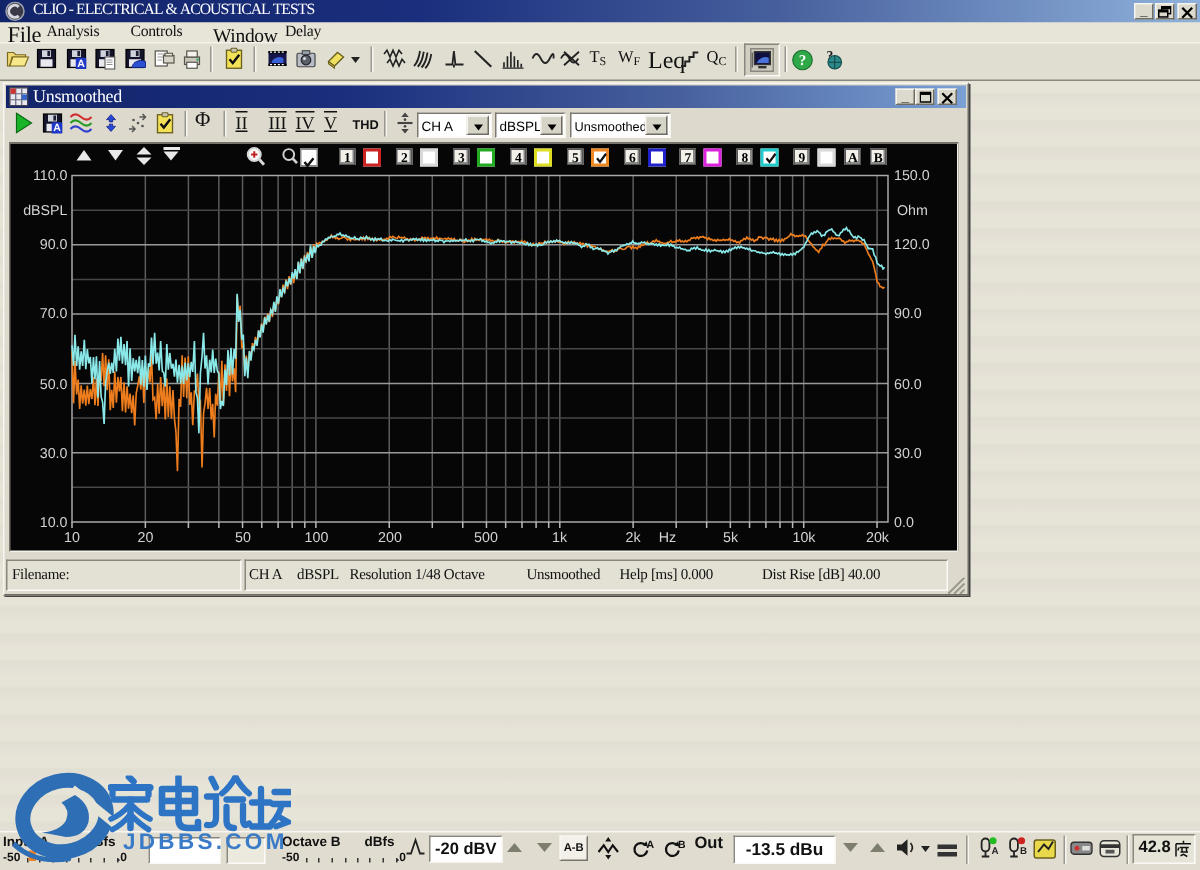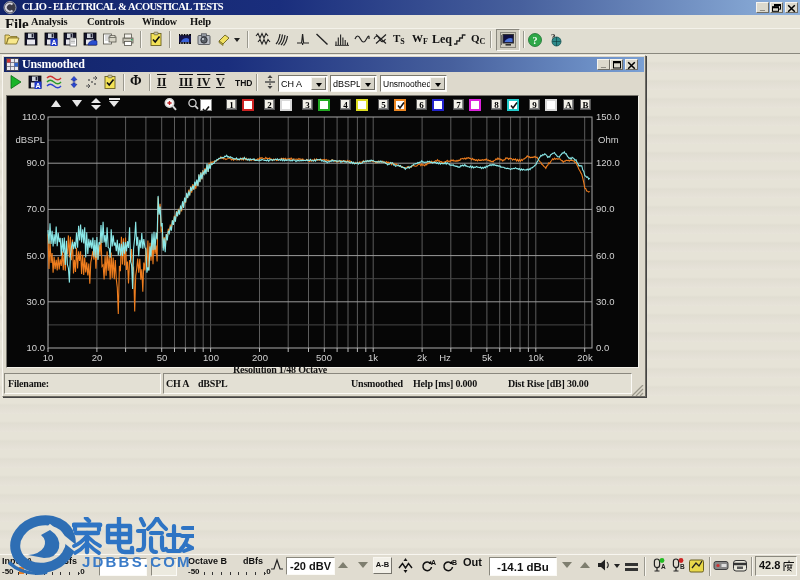--- a/index.html
+++ b/index.html
@@ -1,21 +1,21 @@
 <!DOCTYPE html>
 <html><head><meta charset="utf-8"><style>
 *{margin:0;padding:0;box-sizing:border-box}
 html,body{width:800px;height:580px;overflow:hidden;background:#e4e1d5;
  font-family:"Liberation Sans",sans-serif;position:relative}
 .abs{position:absolute}
 .tb-btn{position:absolute;width:13px;height:11px;background:#dcd9cd;
  border-top:1px solid #f6f4ee;border-left:1px solid #f6f4ee;
  border-right:1px solid #6e6c64;border-bottom:1px solid #6e6c64;
  color:#000;font-size:9px;line-height:9px;text-align:center;font-weight:bold}
-.serifb{font-family:"Liberation Serif",serif;font-weight:bold}
+.serifb{font-family:"Liberation Serif",serif;font-weight:normal}
 .sunken{border-top:1px solid #8a887e;border-left:1px solid #8a887e;
  border-right:1px solid #fbfaf6;border-bottom:1px solid #fbfaf6}
 .raised{border-top:1px solid #f8f6f0;border-left:1px solid #f8f6f0;
  border-right:1px solid #76746c;border-bottom:1px solid #76746c}
 .sep{position:absolute;width:2px;border-left:1px solid #9a988e;border-right:1px solid #f8f6f0}
 .combo{position:absolute;height:17px;background:#fff;border-top:1px solid #7a786e;
  border-left:1px solid #7a786e;border-right:1px solid #fbfaf6;border-bottom:1px solid #fbfaf6;
  font-size:9px;color:#000;line-height:16px;padding-left:2px;white-space:nowrap;overflow:hidden}
 .combo .dd{position:absolute;right:1px;top:1px;bottom:1px;width:15px;background:#d6d3c7;
  border-top:1px solid #f6f4ee;border-left:1px solid #f6f4ee;border-right:1px solid #6e6c64;
@@ -42,22 +42,22 @@
       <rect x="0.5" y="2.7" width="6" height="4.6" fill="#dcd9cd" stroke="#000"></rect>
       <rect x="0.5" y="2.7" width="6" height="1.6" fill="#000"></rect>
     </svg></div>
 <div class="tb-btn" style="left:785px;top:2px"><svg width="9" height="9" viewBox="0 0 9 9" style="margin-top:1px">
       <path d="M1.2 1.2 L7.8 7.8 M7.8 1.2 L1.2 7.8" stroke="#000" stroke-width="1.5"></path>
     </svg></div>
 <div class="abs" style="left:0;top:15px;width:800px;height:13px;background:#e7e4d8"></div>
 <span class="serifb abs" style="left:5px;top:16px;font-size:15px;color:#111;letter-spacing:-0.2px">File</span>
 <span class="serifb abs" style="left:31px;top:16px;font-size:10.5px;color:#111;letter-spacing:-0.2px">Analysis</span>
 <span class="serifb abs" style="left:87px;top:16px;font-size:10.5px;color:#111;letter-spacing:-0.2px">Controls</span>
-<span class="serifb abs" style="left:142px;top:16px;font-size:10px;color:#111;letter-spacing:-0.2px">Window</span>
-<span class="serifb abs" style="left:190px;top:16px;font-size:10.5px;color:#111;letter-spacing:-0.2px">Help</span>
+<span class="serifb abs" style="left:142px;top:16px;font-size:13px;color:#111;letter-spacing:-0.2px">Window</span>
+<span class="serifb abs" style="left:190px;top:16px;font-size:10.5px;color:#111;letter-spacing:-0.2px">Delay</span>
 <div class="abs" style="left:0;top:28px;width:800px;height:26px;background:#e0ddd1;border-bottom:1px solid #8a887e;border-top:1px solid #f4f2ea"></div>
 <svg class="abs" style="left:4px;top:31px" width="16" height="16" viewBox="0 0 16 16">
     <path d="M1 13 L1 4 L5 4 L6.5 5.5 L13 5.5 L13 7 L4 7 L2.5 13 Z" fill="#f0d874" stroke="#7a6a20" stroke-width="0.8"></path>
     <path d="M2.5 13 L4.5 7 L15 7 L12.5 13 Z" fill="#f8e88c" stroke="#7a6a20" stroke-width="0.8"></path>
   </svg>
 <svg class="abs" style="left:23px;top:31px" width="16" height="16" viewBox="0 0 16 16">
     <rect x="2" y="2" width="12" height="12" fill="#14142a" stroke="#000" stroke-width="0.8"></rect>
     <rect x="5" y="2.5" width="6" height="4.5" fill="#cfd4dc"></rect>
     <rect x="8.6" y="3" width="1.8" height="3.4" fill="#1c1c30"></rect>
     <rect x="4" y="8.5" width="8" height="5" fill="#e8e8ee"></rect>
@@ -143,21 +143,21 @@
   </svg>
 <svg class="abs" style="left:354px;top:31px" width="16" height="16" viewBox="0 0 16 16">
     <path d="M1 8 Q3.5 2 6.5 8 T12.5 8 T15 8" fill="none" stroke="#222" stroke-width="1.2"></path>
   </svg>
 <svg class="abs" style="left:373px;top:31px" width="16" height="16" viewBox="0 0 16 16">
     <path d="M1 8 Q3.5 2.5 6.5 8 T12.5 8" fill="none" stroke="#222" stroke-width="1.1"></path>
     <path d="M3 3.5 L13 12.5 M13 3.5 L3 12.5" stroke="#222" stroke-width="1.2"></path>
   </svg>
 <span class="serifb abs" style="left:393px;top:32px;font-size:11px;color:#111">T<span style="font-size:8px;vertical-align:-2px">S</span></span>
 <span class="serifb abs" style="left:412px;top:32px;font-size:11px;color:#111">W<span style="font-size:8px;vertical-align:-2px">F</span></span>
-<span class="serifb abs" style="left:432px;top:32px;font-size:12px;color:#111">Leq</span>
+<span class="serifb abs" style="left:432px;top:32px;font-size:16px;color:#111">Leq</span>
 <svg class="abs" style="left:452px;top:31px" width="16" height="16" viewBox="0 0 16 16">
     <path d="M2 13 L4.8 13 L4.8 10 L7.6 10 L7.6 7 L10.4 7 L10.4 4 L13.5 4" fill="none" stroke="#222" stroke-width="1.3"></path>
   </svg>
 <span class="serifb abs" style="left:471px;top:32px;font-size:11px;color:#111">Q<span style="font-size:8px;vertical-align:-2px">C</span></span>
 <div class="sep abs" style="left:490px;top:31px;height:17px"></div>
 <div class="abs sunken" style="left:496px;top:29px;width:24px;height:22px;background:#d2cfc2"></div>
 <svg class="abs" style="left:500px;top:32px" width="16" height="16" viewBox="0 0 16 16">
     <rect x="0.5" y="0.5" width="15" height="15" fill="#cdcabd" stroke="#8a887e"></rect>
     <rect x="3" y="2.5" width="10.5" height="8.5" fill="#101040" stroke="#333"></rect>
     <path d="M4.5 10 A6 5.5 0 0 1 12.5 6.5 L12.5 10 Z" fill="#4a72d8"></path>
@@ -386,24 +386,24 @@
     <text x="487" y="361" text-anchor="middle" font-family="Liberation Sans" font-size="9.5" fill="#d2d2d2">5k</text>
     <text x="536" y="361" text-anchor="middle" font-family="Liberation Sans" font-size="9.5" fill="#d2d2d2">10k</text>
     <text x="585" y="361" text-anchor="middle" font-family="Liberation Sans" font-size="9.5" fill="#d2d2d2">20k</text>
     <text x="445" y="361" text-anchor="middle" font-family="Liberation Sans" font-size="9.5" fill="#d2d2d2">Hz</text>
   </svg>
 <div class="abs sunken" style="left:4px;top:373px;width:157px;height:21px;background:#e3e0d4"></div>
 <div class="abs sunken" style="left:163px;top:373px;width:469px;height:21px;background:#e3e0d4"></div>
 <span class="serifb abs" style="left:8px;top:378px;font-size:10px;color:#111;letter-spacing:-0.2px">Filename:</span>
 <span class="serifb abs" style="left:166px;top:378px;font-size:10px;color:#111;letter-spacing:-0.2px;white-space:nowrap">CH A</span>
 <span class="serifb abs" style="left:198px;top:378px;font-size:10px;color:#111;letter-spacing:-0.2px;white-space:nowrap">dBSPL</span>
-<span class="serifb abs" style="left:233px;top:364px;font-size:10px;color:#111;letter-spacing:-0.2px;white-space:nowrap">Resolution 1/48 Octave</span>
+<span class="serifb abs" style="left:233px;top:378px;font-size:10px;color:#111;letter-spacing:-0.2px;white-space:nowrap">Resolution 1/48 Octave</span>
 <span class="serifb abs" style="left:351px;top:378px;font-size:10px;color:#111;letter-spacing:-0.2px;white-space:nowrap">Unsmoothed</span>
 <span class="serifb abs" style="left:413px;top:378px;font-size:10px;color:#111;letter-spacing:-0.2px;white-space:nowrap">Help [ms] 0.000</span>
-<span class="serifb abs" style="left:508px;top:378px;font-size:10px;color:#111;letter-spacing:-0.2px;white-space:nowrap">Dist Rise [dB] 30.00</span>
+<span class="serifb abs" style="left:508px;top:378px;font-size:10px;color:#111;letter-spacing:-0.2px;white-space:nowrap">Dist Rise [dB] 40.00</span>
 <svg class="abs" style="left:632px;top:385px" width="12" height="11" viewBox="0 0 12 11">
     <path d="M11 0 L0 11 M11 4 L4 11 M11 8 L8 11" stroke="#9a978b" stroke-width="1.3"></path>
   </svg>
 <div class="abs" style="left:0;top:554px;width:800px;height:26px;background:#e0dcd0;border-top:1px solid #f8f6f0"></div>
 <span class="abs" style="left:2px;top:556px;font-size:9px;font-weight:bold;color:#111;font-family:'Liberation Sans'">Input A</span>
 <span class="abs" style="left:57px;top:556px;font-size:9px;font-weight:bold;color:#111;font-family:'Liberation Sans'">dBfs</span>
 <span class="abs" style="left:188px;top:556px;font-size:9px;font-weight:bold;color:#111;font-family:'Liberation Sans'">Octave B</span>
 <span class="abs" style="left:243px;top:556px;font-size:9px;font-weight:bold;color:#111;font-family:'Liberation Sans'">dBfs</span>
 <span class="abs" style="left:2px;top:567px;font-size:8px;font-weight:bold;color:#111;font-family:'Liberation Sans'">-50</span>
 <span class="abs" style="left:78px;top:567px;font-size:8px;font-weight:bold;color:#111;font-family:'Liberation Sans'">.0</span>
@@ -444,21 +444,21 @@
     <path d="M10.5 5.5 A4.3 4.3 0 1 0 11.5 9" fill="none" stroke="#111" stroke-width="1.5"></path>
     <path d="M8.5 5.5 L12 6.5 L11 2.8 Z" fill="#111"></path>
     <text x="11" y="7" font-size="7" font-weight="bold" fill="#111" font-family="Liberation Sans">A</text>
   </svg>
 <svg class="abs" style="left:441px;top:558px" width="16" height="16" viewBox="0 0 16 16">
     <path d="M10.5 5.5 A4.3 4.3 0 1 0 11.5 9" fill="none" stroke="#111" stroke-width="1.5"></path>
     <path d="M8.5 5.5 L12 6.5 L11 2.8 Z" fill="#111"></path>
     <text x="11" y="7" font-size="7" font-weight="bold" fill="#111" font-family="Liberation Sans">B</text>
   </svg>
 <span class="abs" style="left:463px;top:556px;font-size:11px;font-weight:bold;color:#111;font-family:'Liberation Sans'">Out</span>
-<div class="abs sunken" style="left:489px;top:557px;width:68px;height:19px;background:#fff;font-size:11.5px;font-weight:bold;color:#111;text-align:center;line-height:18px;font-family:'Liberation Sans'">-14.1 dBu</div>
+<div class="abs sunken" style="left:489px;top:557px;width:68px;height:19px;background:#fff;font-size:11.5px;font-weight:bold;color:#111;text-align:center;line-height:18px;font-family:'Liberation Sans'">-13.5 dBu</div>
 <div class="wtri" style="left:562px;top:562px;border-left:5px solid transparent;border-right:5px solid transparent;border-top:6px solid #7e7e6f"></div>
 <div class="wtri" style="left:580px;top:562px;border-left:5px solid transparent;border-right:5px solid transparent;border-bottom:6px solid #7e7e6f"></div>
 <svg class="abs" style="left:597px;top:558px" width="14" height="14" viewBox="0 0 14 14">
     <path d="M1 5 L4 5 L8 1.5 L8 12.5 L4 9 L1 9 Z" fill="#222"></path>
     <path d="M10 4 Q12.5 7 10 10" fill="none" stroke="#222" stroke-width="1.1"></path>
   </svg>
 <div class="abs" style="left:614px;top:564px;border:3px solid transparent;border-top:4px solid #222"></div>
 <div class="abs" style="left:625px;top:563px;width:13px;height:2.5px;background:#333"></div>
 <div class="abs" style="left:625px;top:568px;width:13px;height:2.5px;background:#333"></div>
 <div class="sep abs" style="left:644px;top:557px;height:19px"></div>

